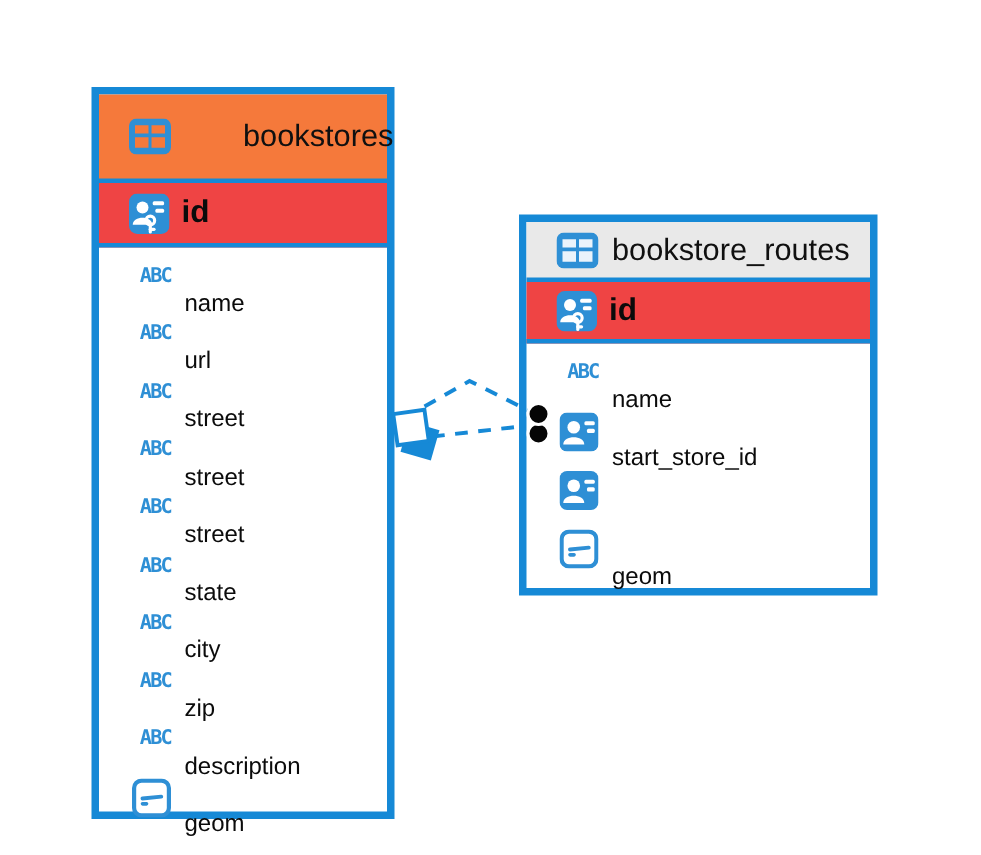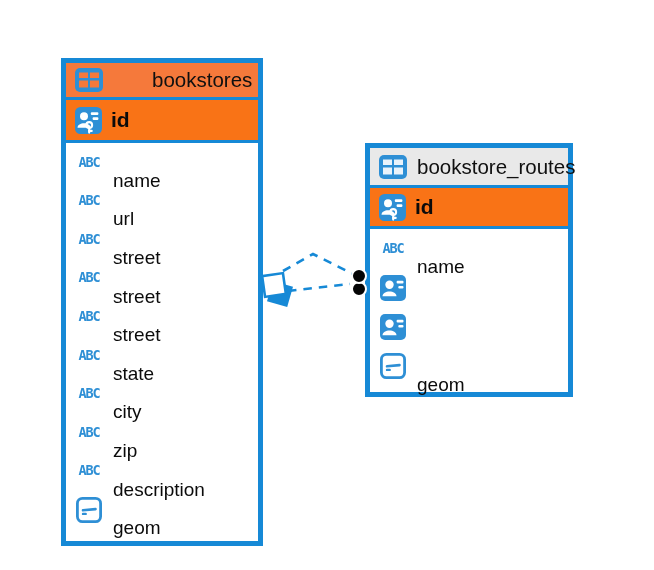--- a/index.html
+++ b/index.html
@@ -6,43 +6,43 @@
   .canvas{
     position:relative;width:654px;height:570px;background:#ffffff;overflow:hidden;
     font-family:"Liberation Sans",sans-serif;color:#0b0b0b;
   }
   
   .etable{
     position:absolute;box-sizing:border-box;background:#fff;
     border:5px solid #1689d6;
   }
   .etable.bookstores{left:61px;top:58px;width:202px;height:488px;}
-  .etable.routes{left:365px;top:143px;width:208px;height:254px;}
+  .etable.routes{left:346px;top:143px;width:239px;height:254px;}
   .eheader{
     display:flex;align-items:center;gap:9px;padding-left:8px;
     border-bottom:3px solid #1689d6;box-sizing:border-box;
   }
-  .ehdr-orange{background:#f5793b;height:37px;gap:48px;}
+  .ehdr-orange{background:#f5793b;height:59px;gap:48px;}
   .ehdr-gray{background:#e9e9e9;height:40px;}
   .ehdr-orange .cell{fill:#f5793b;}
   .ehdr-gray .cell{fill:#eaf3fb;}
   .etitle{font-size:20.5px;color:#101010;white-space:nowrap;}
   .idrow{
     display:flex;align-items:center;gap:8px;padding-left:7px;
-    border-bottom:3px solid #1689d6;box-sizing:border-box;background:#f97316;
+    border-bottom:3px solid #1689d6;box-sizing:border-box;background:#ef4444;
   }
   .etable.bookstores .idrow{height:43px;}
   .etable.routes .idrow{height:41px;}
   .idlabel{font-size:21px;font-weight:700;}
   .fields{display:flex;flex-direction:column;}
   .frow{display:flex;align-items:center;gap:9px;padding-left:8px;box-sizing:border-box;}
   .etable.bookstores .frow{height:38.6px;}
   .etable.routes .frow{height:39.2px;}
-  .flabel{font-size:19px;white-space:nowrap;margin-top:37px;}
-  .icon-slot{display:flex;align-items:center;justify-content:center;width:30px;flex:0 0 30px;}
+  .flabel{font-size:16px;white-space:nowrap;margin-top:37px;}
+  .icon-slot{display:flex;align-items:center;justify-content:flex-end;width:30px;flex:0 0 30px;margin-left:10px;}
   .abc{
     font-family:"DejaVu Sans Mono",monospace;font-weight:700;font-size:13.5px;
     color:#2e8fd5;letter-spacing:-1.2px;line-height:1;
   }
   
   .rel-overlay{position:absolute;left:0;top:0;width:654px;height:570px;z-index:5;pointer-events:none;}
 </style>
 </head>
 <body>
 
@@ -196,20 +196,21 @@
     <div class="frow">
       <span class="icon-slot">
             <svg width="26" height="26" viewBox="0 0 26 26">
               <rect width="26" height="26" rx="5" fill="#2e8fd5"></rect>
               <circle cx="9.5" cy="9.8" r="4.2" fill="#fff"></circle>
               <path d="M2.5 21.3 C2.5 14.8 16.5 14.8 16.5 21.3 Z" fill="#fff"></path>
               <rect x="16.6" y="5.8" width="6.9" height="2.7" rx="1" fill="#fff"></rect>
               <rect x="18.3" y="10.9" width="5.2" height="2.7" rx="1" fill="#fff"></rect>
             </svg>
           </span>
+      <span class="flabel">start_store_id</span>
     </div>
 
     <div class="frow">
       <span class="icon-slot">
             <svg width="26" height="26" viewBox="0 0 26 26">
               <rect width="26" height="26" rx="5" fill="#2e8fd5"></rect>
               <circle cx="9.5" cy="9.8" r="4.2" fill="#fff"></circle>
               <path d="M2.5 21.3 C2.5 14.8 16.5 14.8 16.5 21.3 Z" fill="#fff"></path>
               <rect x="16.6" y="5.8" width="6.9" height="2.7" rx="1" fill="#fff"></rect>
               <rect x="18.3" y="10.9" width="5.2" height="2.7" rx="1" fill="#fff"></rect>

